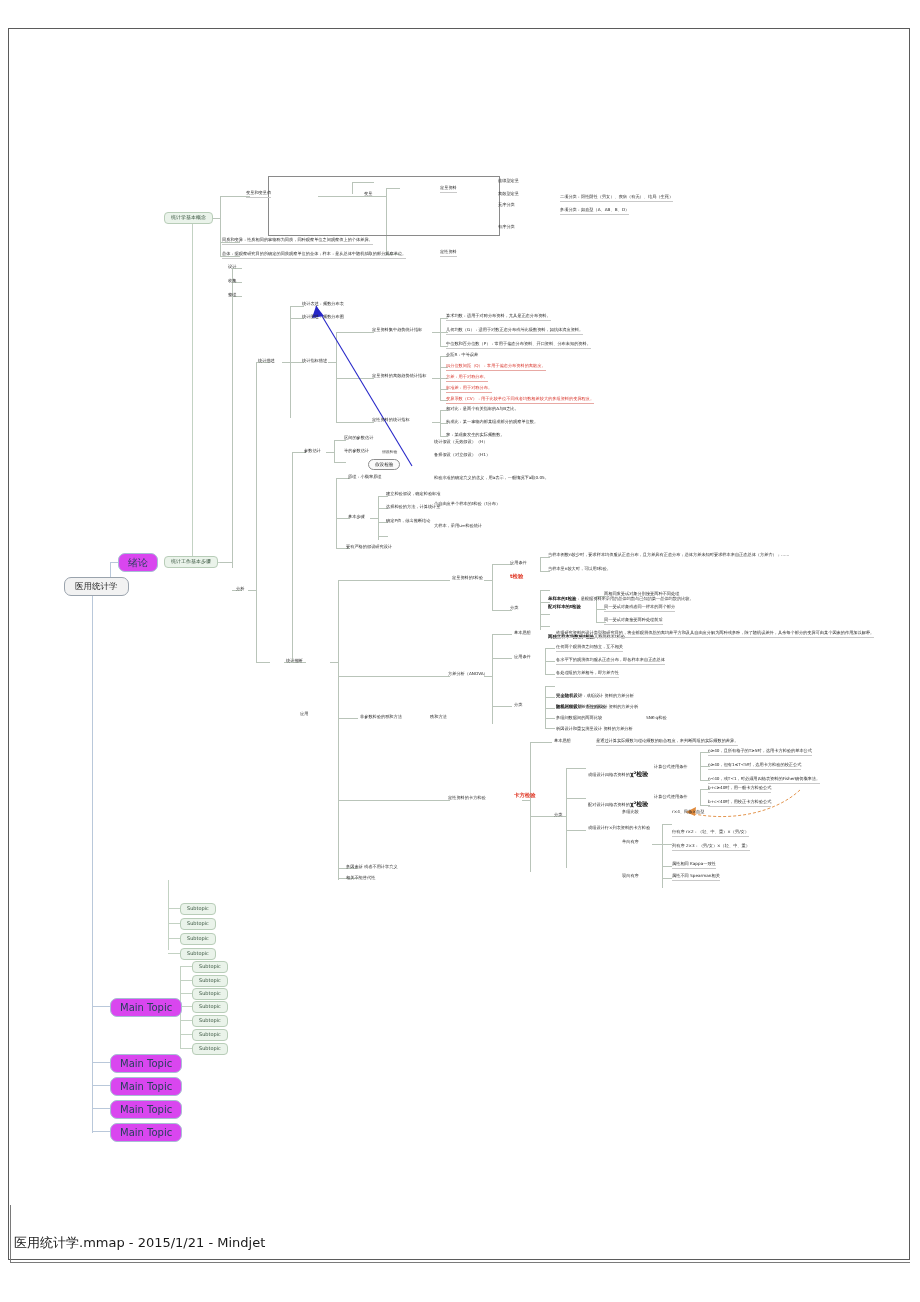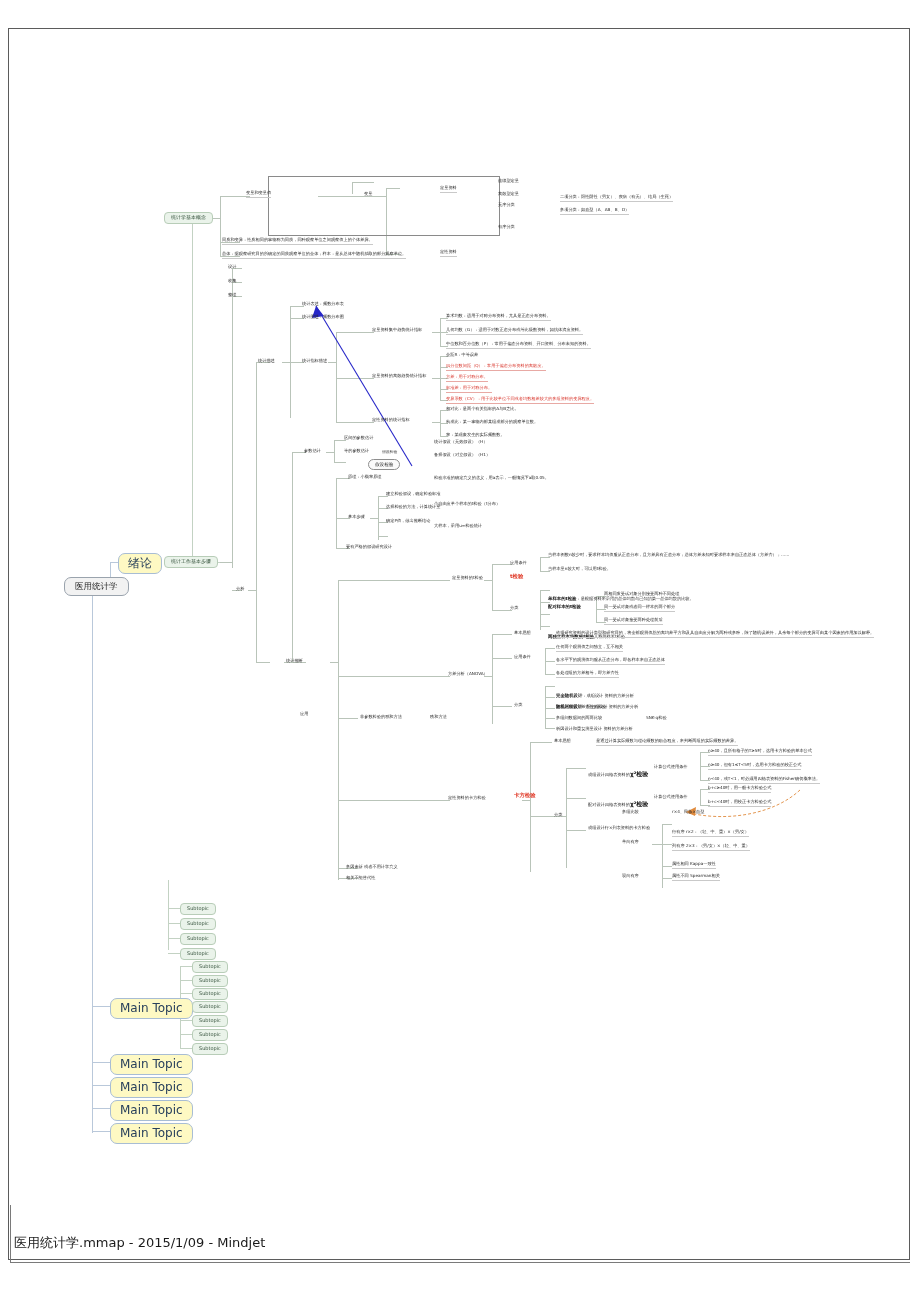--- a/index.html
+++ b/index.html
@@ -7,22 +7,22 @@
   #page{position:relative;width:920px;height:1302px;overflow:hidden;background:#fff;}
   .page-border{position:absolute;left:8px;top:28px;width:902px;height:1232px;border:1px solid #5b5b5b;box-sizing:border-box;}
   .footer{position:absolute;left:10px;top:1262px;width:900px;border-top:1px solid #7a7a7a;}
   .footer-text{position:absolute;left:14px;top:1234px;font-size:13px;color:#1a1a1a;white-space:nowrap;}
   .vline{position:absolute;left:10px;top:1205px;width:1px;height:58px;background:#7a7a7a;}
 
   
   .node{position:absolute;box-sizing:border-box;white-space:nowrap;line-height:1.1;}
   .root-node{border:1px solid #9aa3ad;border-radius:7px;background:#f2f2f2;
     font-size:8.5px;color:#222;padding:4px 10px;text-align:center;}
-  .blue-node{border:1px solid #a8bdd4;border-radius:7px;background:#fef9c3;
-    font-size:12px;color:#28405c;padding:3px 9px;text-align:center;}
+  .blue-node{border:1px solid #a8bdd4;border-radius:7px;background:#d946ef;
+    font-size:10px;color:#28405c;padding:3px 9px;text-align:center;}
   .green-node{border:1px solid #b8cdb8;border-radius:4px;background:#eaf3ea;
     font-size:5px;color:#33503a;padding:2px 6px;text-align:center;}
   .plain{font-size:4.2px;color:#2a2a2a;}
   .plain-u{font-size:4.2px;color:#2a2a2a;border-bottom:1px solid #c9c9c9;padding-bottom:1px;}
   .plain-b{font-size:4.4px;color:#111;font-weight:bold;}
   .red{font-size:4.2px;color:#d8342a;border-bottom:1px solid #e8a9a4;padding-bottom:1px;}
   .red-b{font-size:5.4px;color:#e03a28;font-weight:bold;}
   .tiny{font-size:3.8px;color:#3a3a3a;}
   .boxed{border:1px solid #8e8e8e;border-radius:6px;background:#fafafa;font-size:4.6px;color:#222;padding:2px 6px;}
   .framed{position:absolute;border:1px solid #8a8a8a;box-sizing:border-box;background:transparent;}
@@ -391,14 +391,14 @@
   <div class="node green-node" style="left:192px;top:1029px;">Subtopic</div>
   <div class="node green-node" style="left:192px;top:1043px;">Subtopic</div>
 
   <div class="node blue-node" style="left:110px;top:1054px;">Main Topic</div>
   <div class="node blue-node" style="left:110px;top:1077px;">Main Topic</div>
   <div class="node blue-node" style="left:110px;top:1100px;">Main Topic</div>
   <div class="node blue-node" style="left:110px;top:1123px;">Main Topic</div>
 
   <div class="vline"></div>
   <div class="footer"></div>
-  <div class="footer-text">医用统计学.mmap - 2015/1/09 - Mindjet</div>
+  <div class="footer-text">医用统计学.mmap - 2015/1/21 - Mindjet</div>
 </div>
 
 </body></html>

